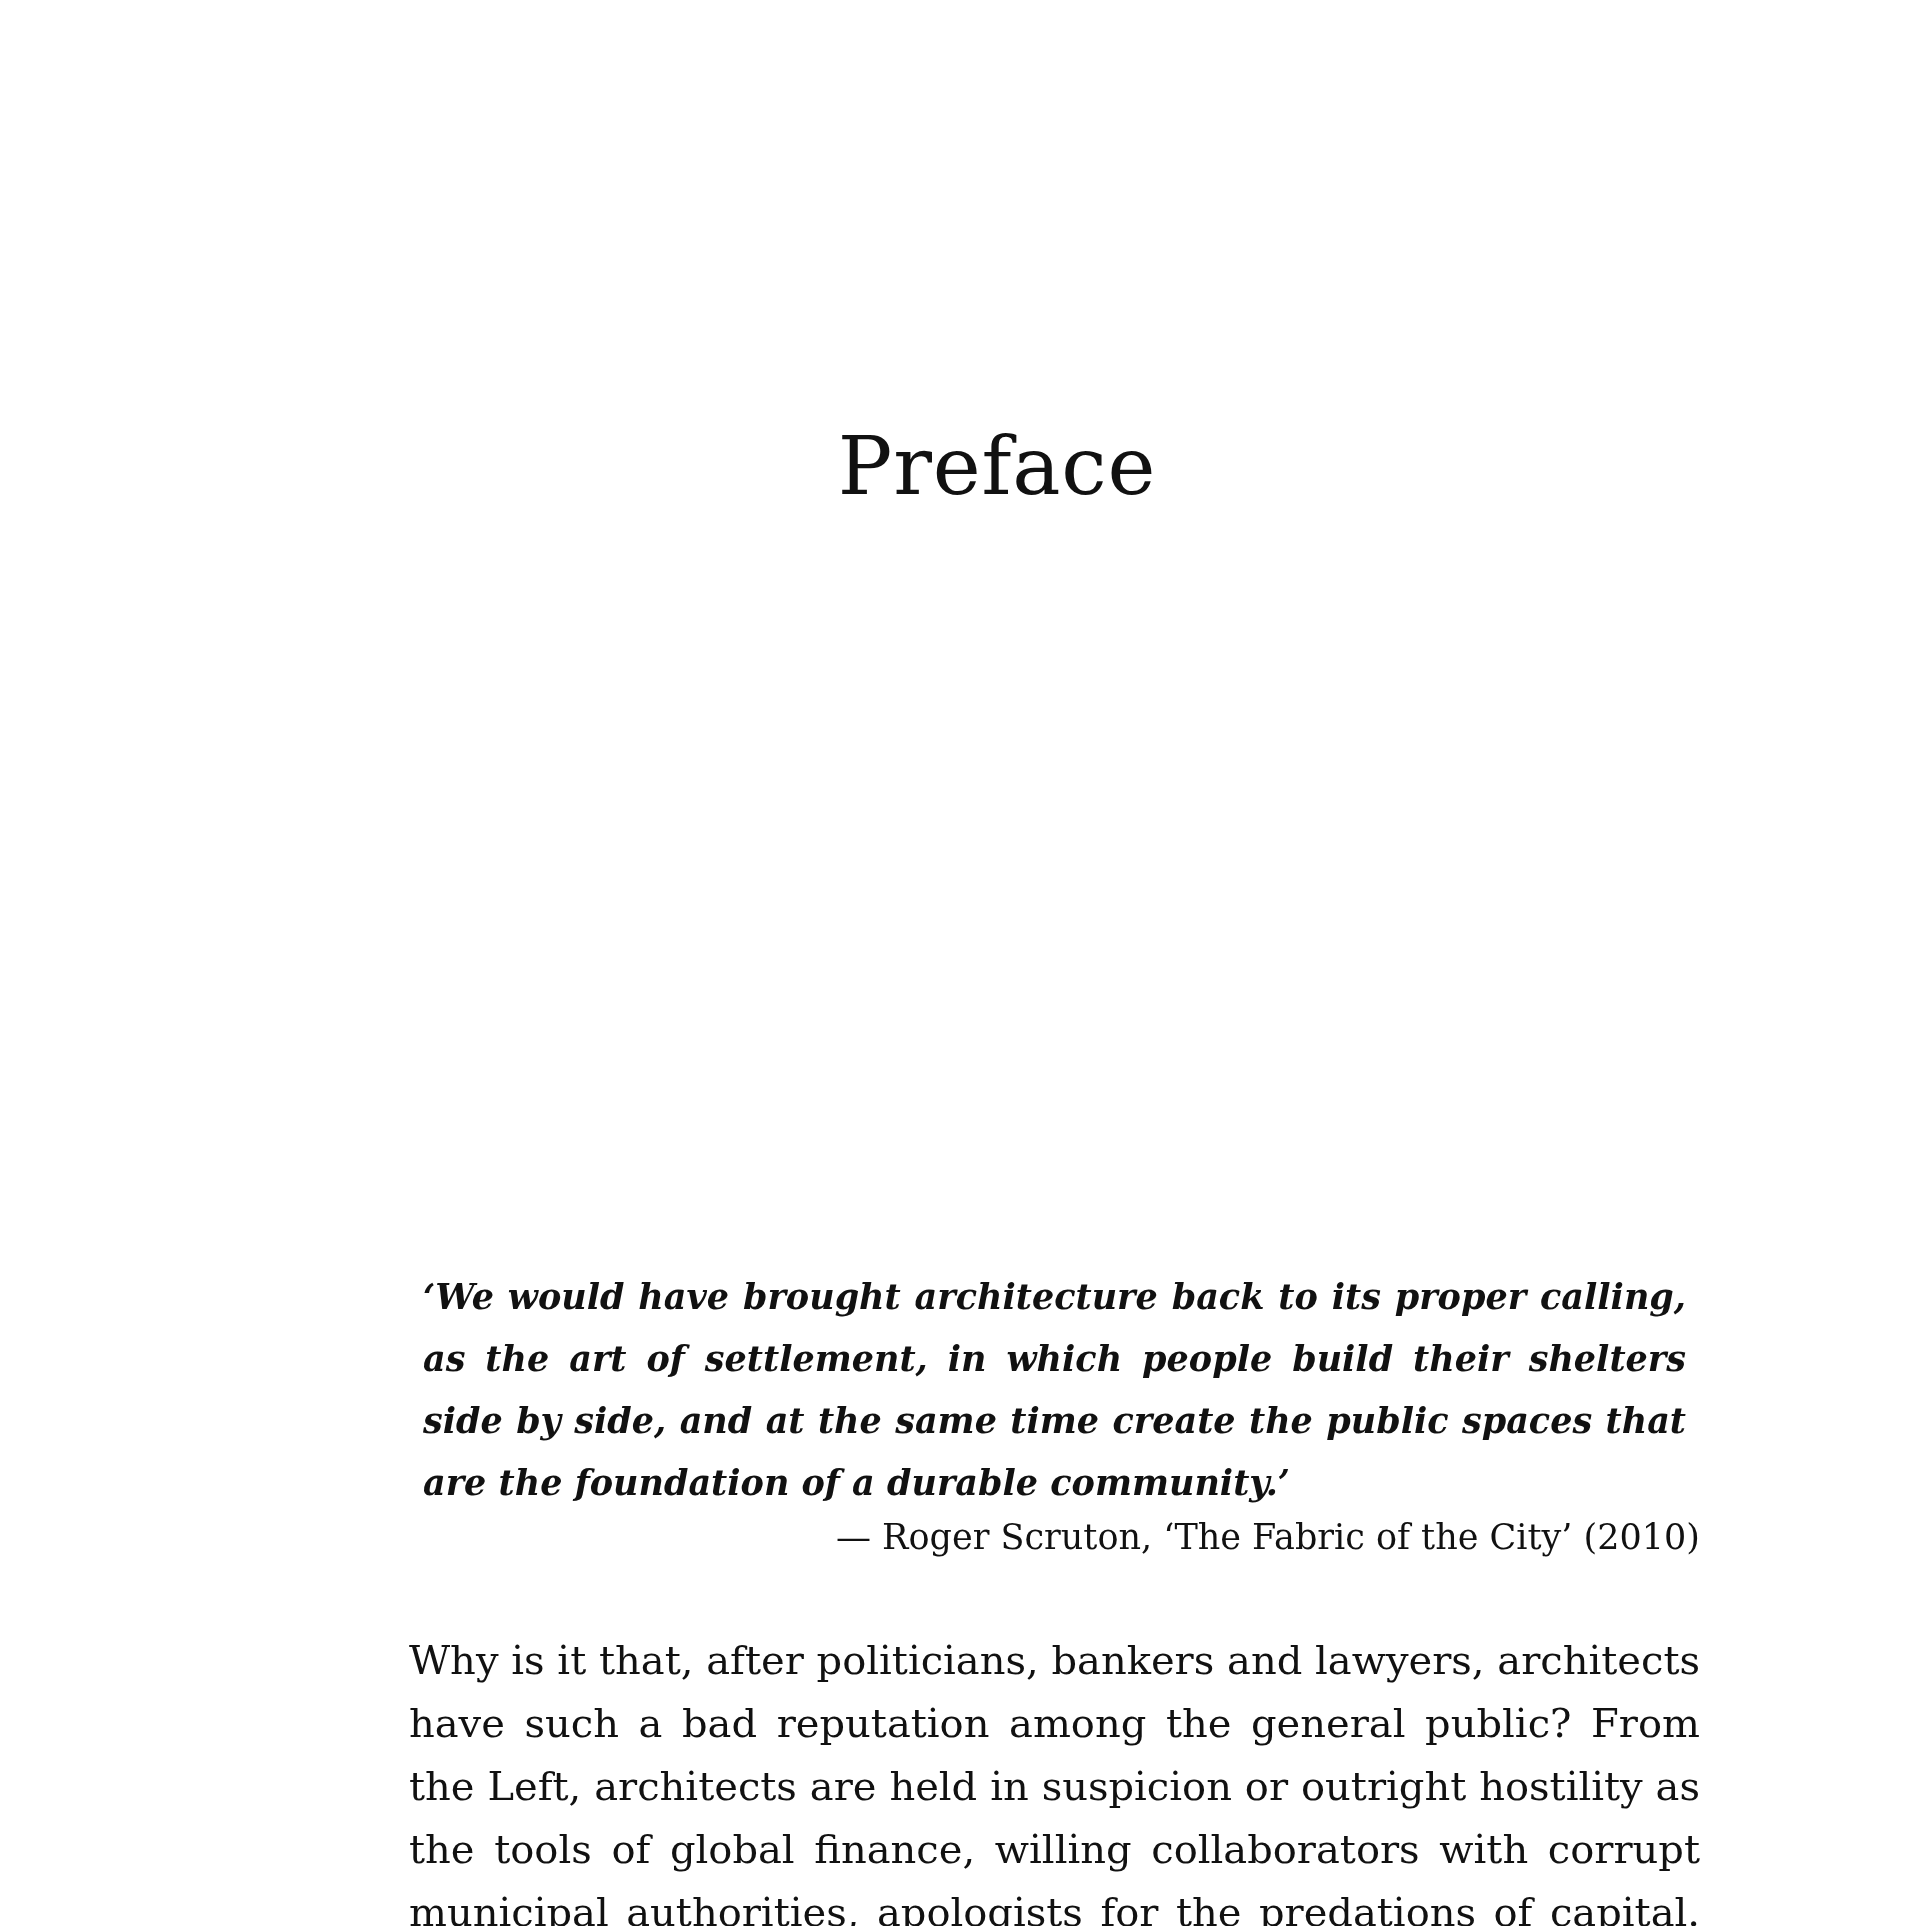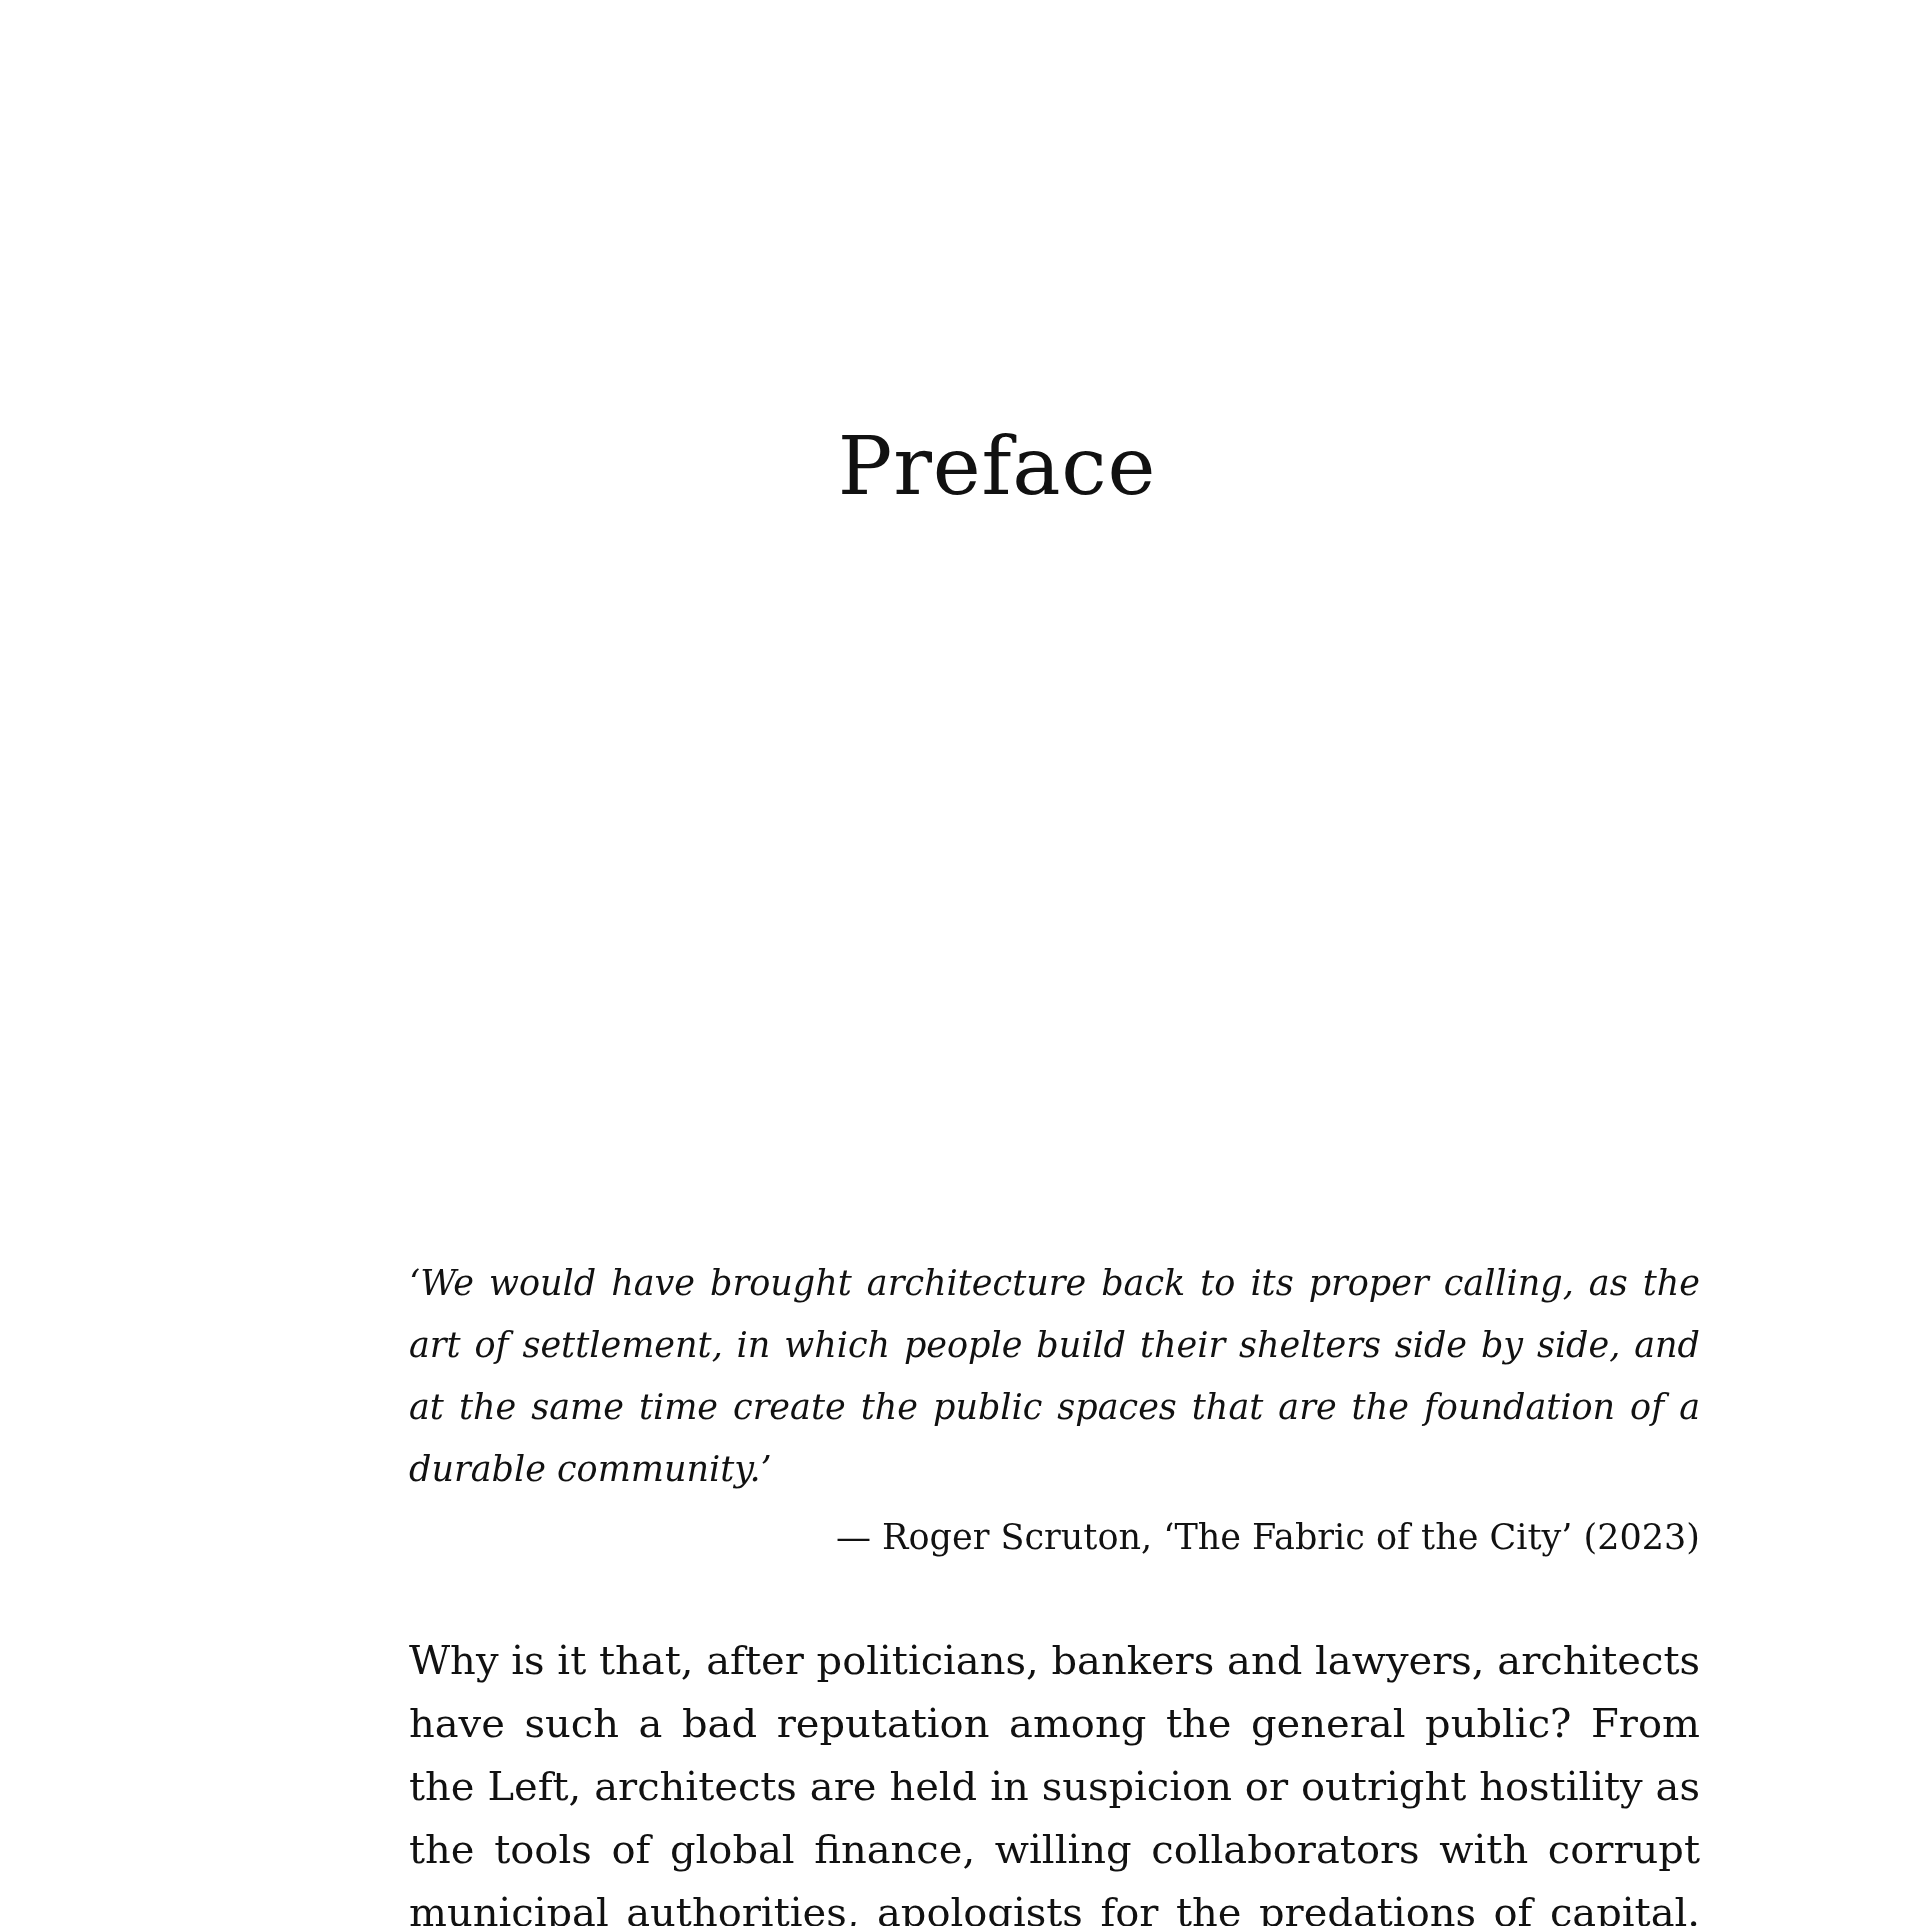--- a/index.html
+++ b/index.html
@@ -3,34 +3,34 @@
 <meta charset="utf-8">
 <style>
   html, body { margin: 0; padding: 0; background: #ffffff; }
   body { width: 1994px; height: 3034px; position: relative; overflow: hidden;
          font-family: "DejaVu Serif", "Liberation Serif", serif; color: #111111; }
   .title { position: absolute; top: 416px; left: 0; width: 1994px; text-align: center;
            font-size: 81px; line-height: 100px; letter-spacing: 0.8px; font-weight: normal; margin: 0; }
   .column { position: absolute; left: 409px; width: 1291px; }
   .epigraph { top: 1252px; font-style: italic; font-size: 35px; line-height: 62px;
               text-align: justify; text-align-last: left; }
-  .epigraph p { margin: 0; }
+  .epigraph p { margin: 14px; font-weight: bold; }
   .attribution { position: absolute; top: 1506px; right: 294px; font-size: 35px; line-height: 62px;
                  text-align: right; white-space: nowrap; }
   .body { top: 1629px; font-size: 40px; line-height: 63px; }
   .body p { margin: 0; text-align: justify; hyphens: none; }
 </style>
 </head>
 <body>
 
 <h1 class="title">Preface</h1>
 
 <div class="column epigraph">
   <p>‘We would have brought architecture back to its proper calling, as the art of settlement, in which people build their shelters side by side, and at the same time create the public spaces that are the foundation of a durable community.’</p>
 </div>
 
-<div class="attribution">— Roger Scruton, ‘The Fabric of the City’ (2023)</div>
+<div class="attribution">— Roger Scruton, ‘The Fabric of the City’ (2010)</div>
 
 <div class="column body">
   <p>Why is it that, after politicians, bankers and lawyers, architects have such a bad reputation among the general public? From the Left, architects are held in suspicion or outright hostility as the tools of global finance, willing collaborators with corrupt municipal authorities, apologists for the predations of capital. From the Right, if anything, the contempt is even greater, with architects denounced as the avant-garde of a brutalist, hubristic modernism that has stripped our cities and towns of the layers of history and the particularity of place, both of which they have replaced with a homogeneous landscape of concrete, steel and glass. And why, perhaps just as importantly, do the vast majority of architects appear to be resigned to this animosity, content to bury their heads in the latest gadgets for digital modelling and 3D-printing while the Tower of Babel they have built is everywhere crumbling into dust?</p>
 
 </div>
 
 
 </body></html>

